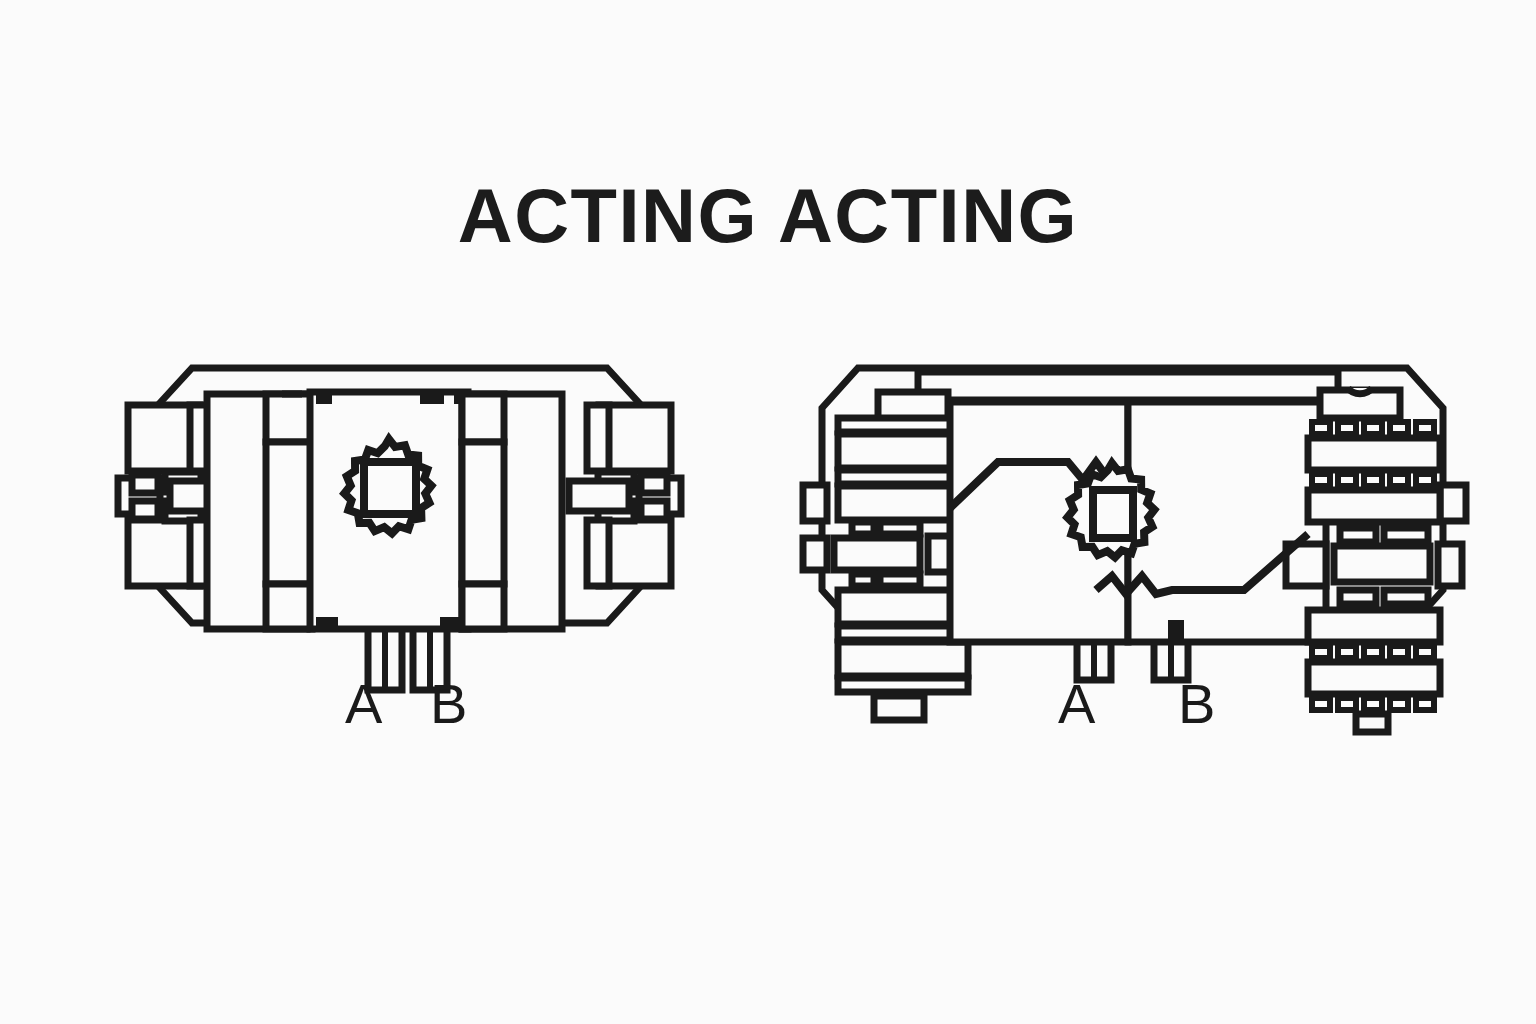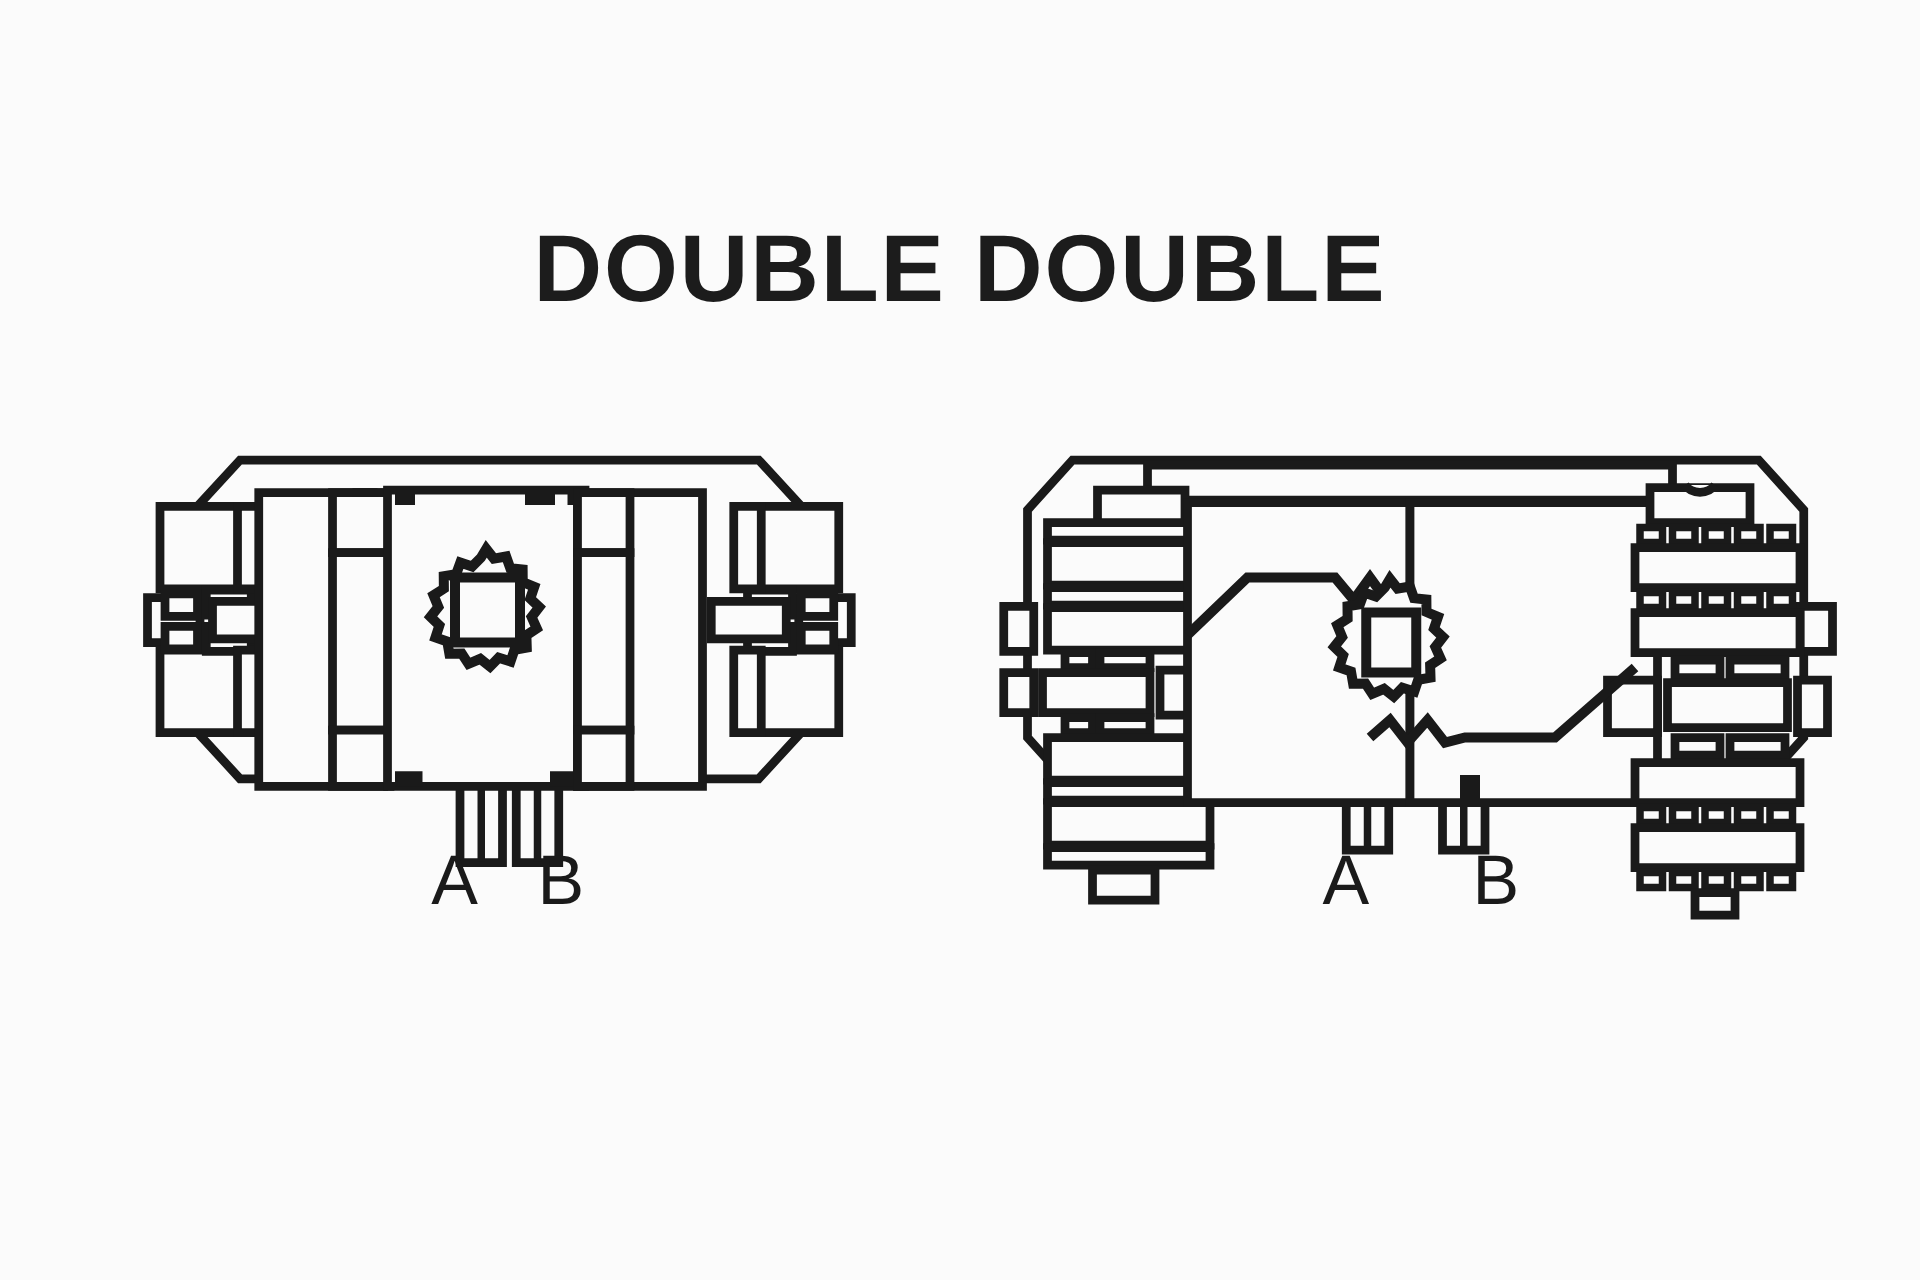--- a/index.html
+++ b/index.html
@@ -61,21 +61,21 @@
   .solid {
     fill: #1a1a1a;
     stroke: none;
   }
 </style>
 </head>
 <body style="background: rgb(251, 251, 251);">
 
 <div id="stage">
 
-  <div class="title">DOUBLE DOUBLE</div>
+  <div class="title">ACTING ACTING</div>
 
   <svg class="figure" style="left:110px; top:350px;" width="580" height="320" viewBox="0 0 580 320">
 
     <g>
       <path class="fillw" stroke-width="7" d="M258 270 h34 v70 h-34 z"></path>
       <path class="ln" stroke-width="6" d="M275 273 v66"></path>
       <path class="fillw" stroke-width="7" d="M303 270 h34 v70 h-34 z"></path>
       <path class="ln" stroke-width="6" d="M320 273 v66"></path>
     </g>
 

